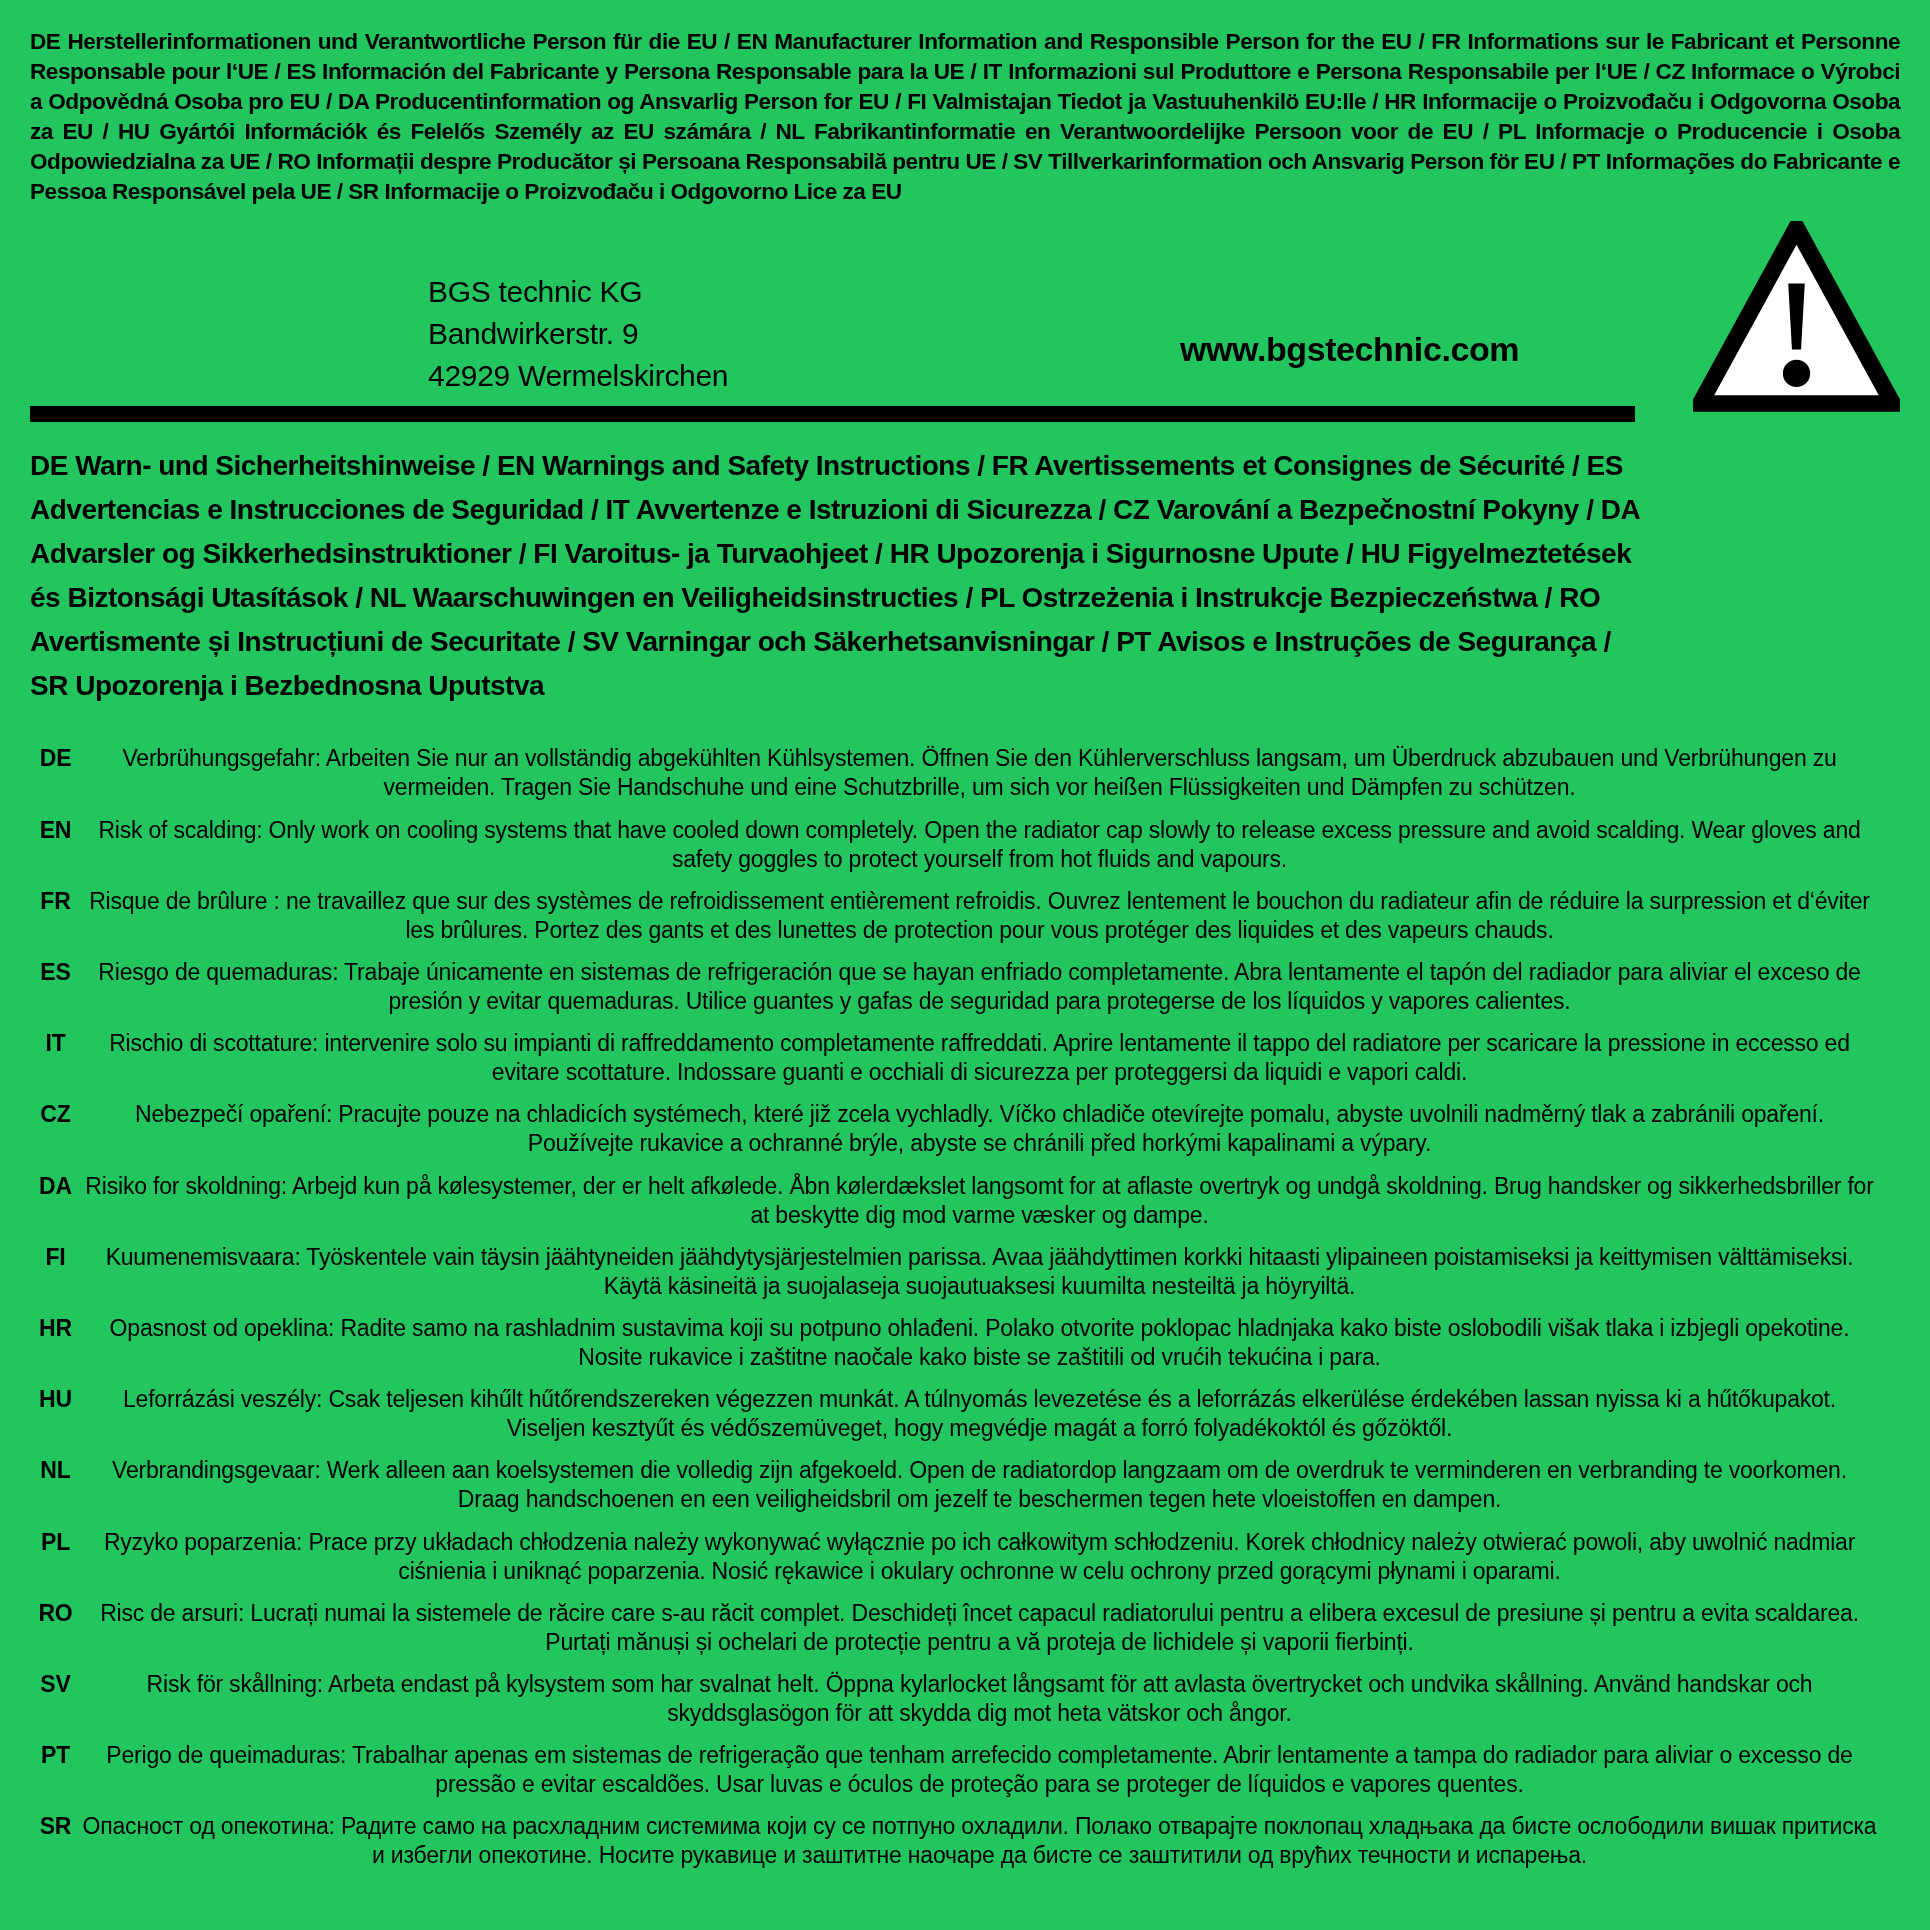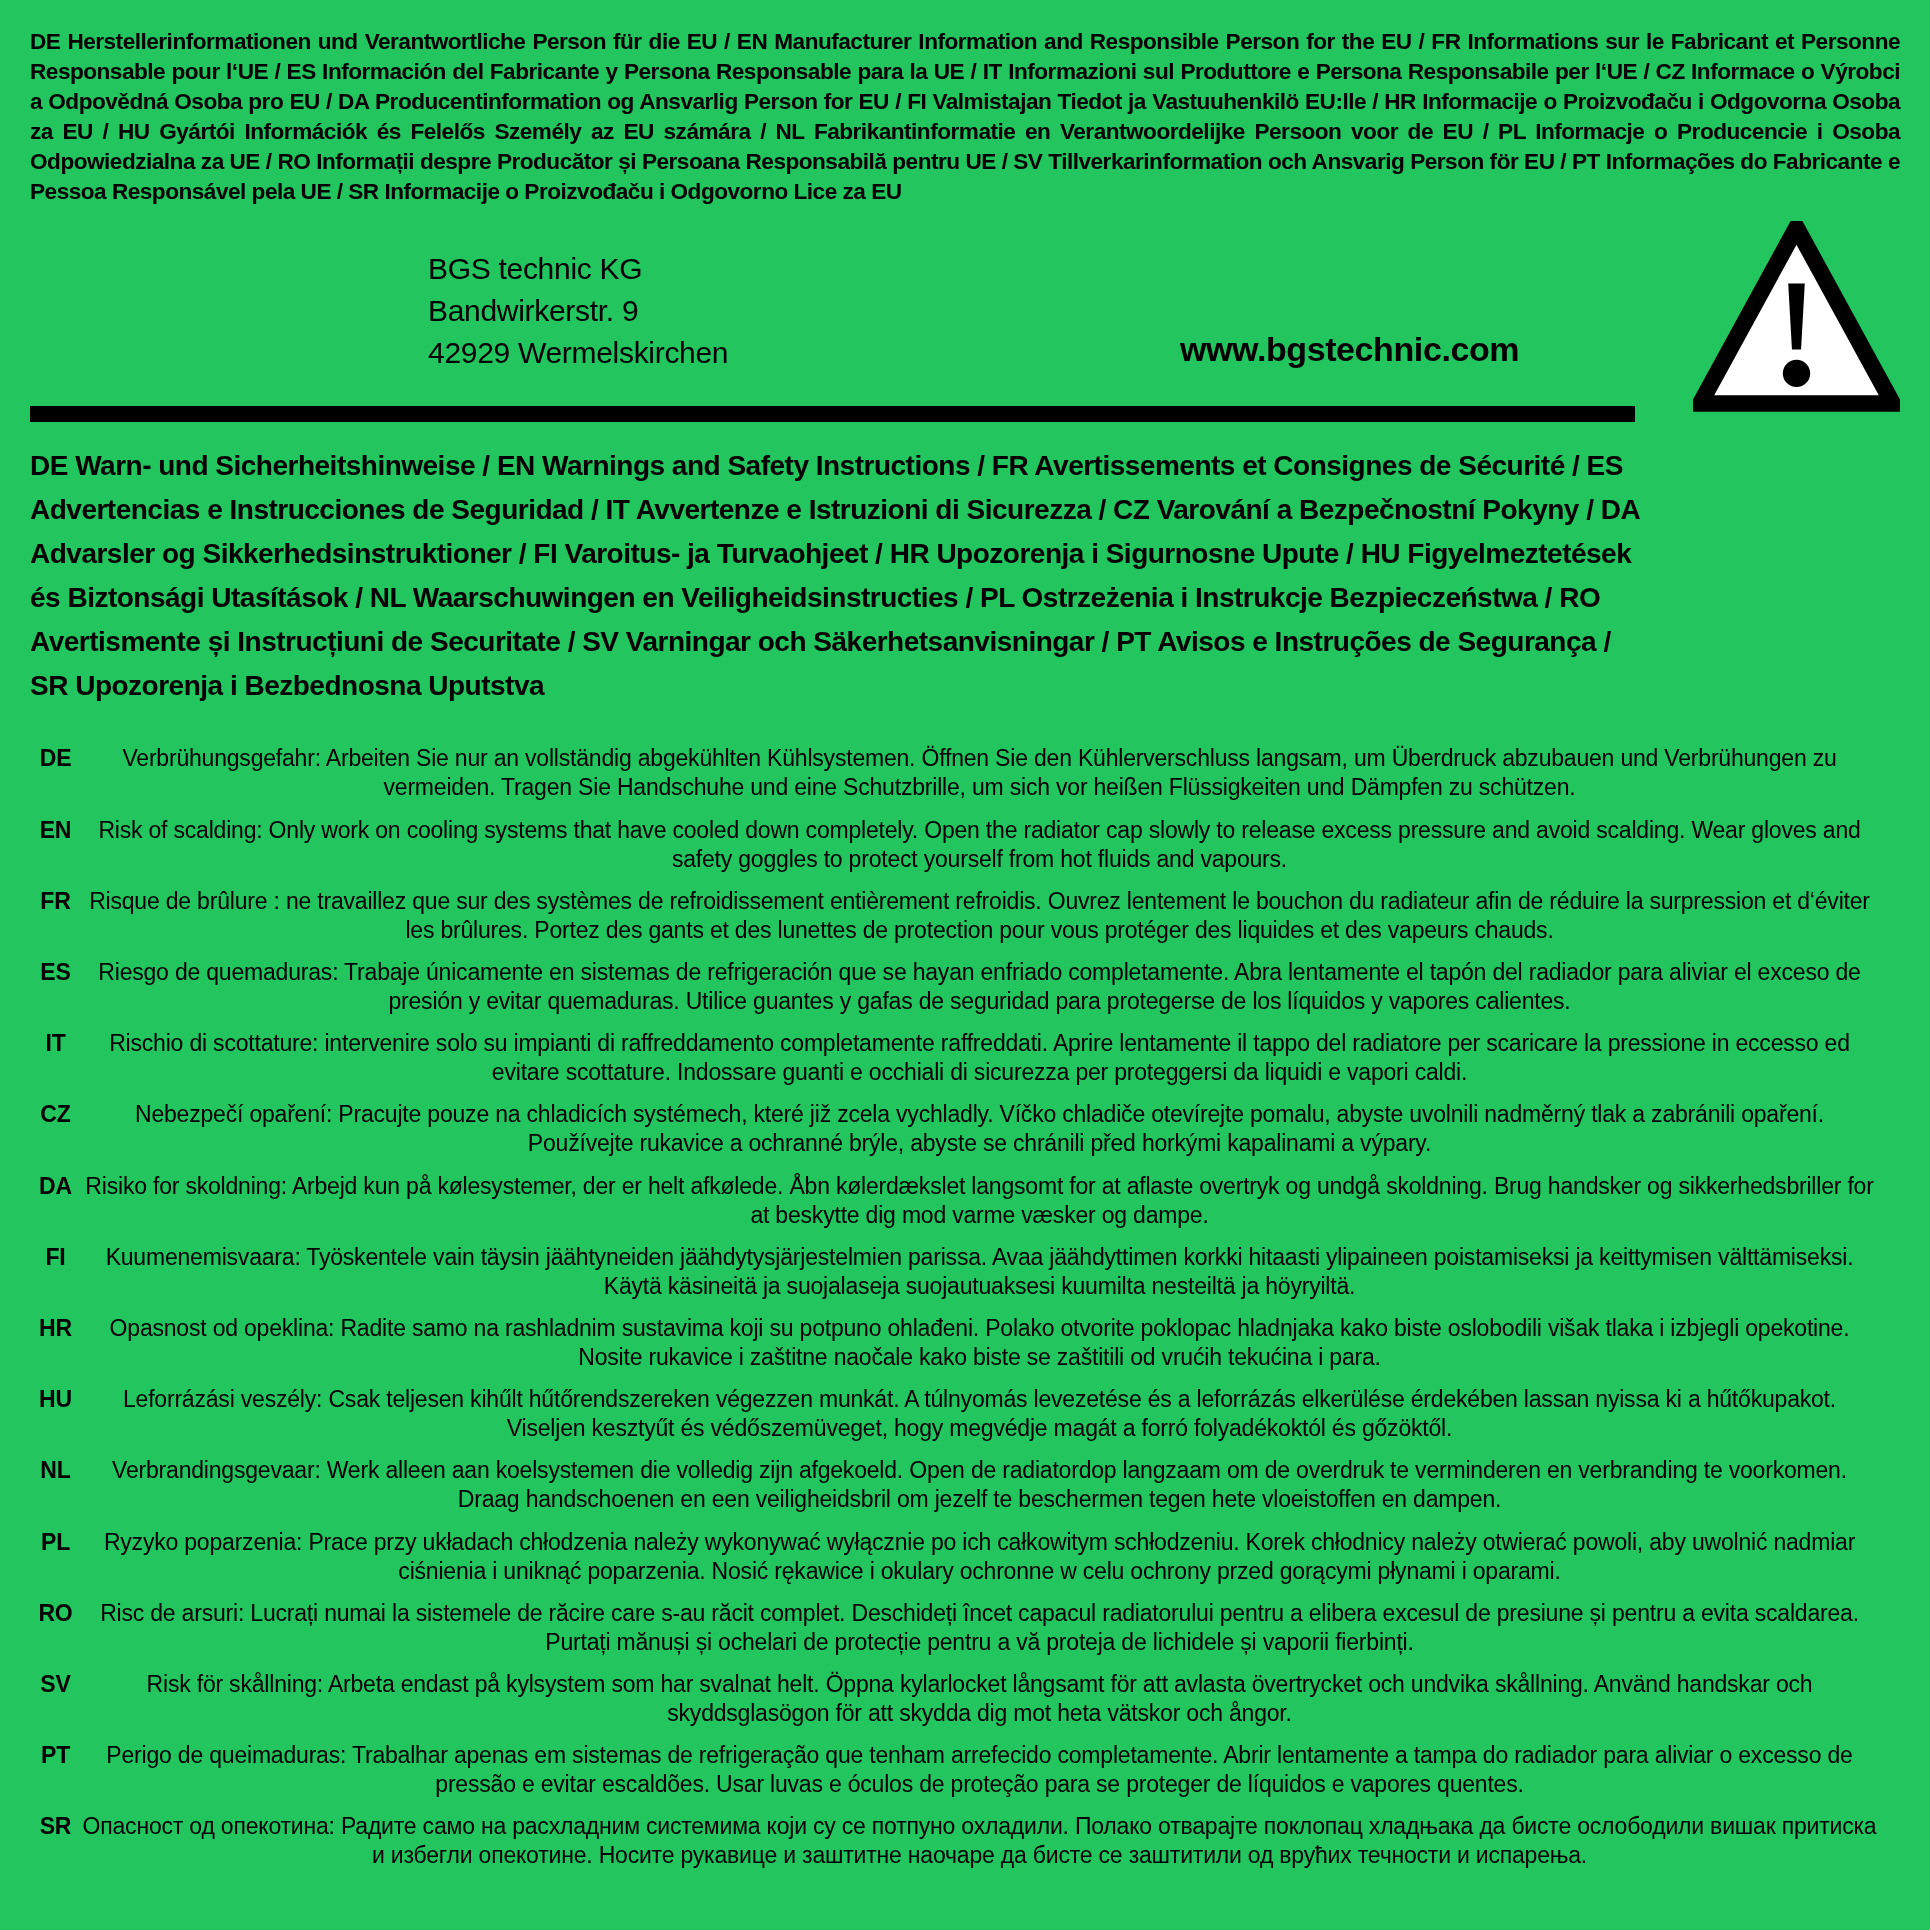--- a/index.html
+++ b/index.html
@@ -52,21 +52,21 @@
   .bgs-sub {
     font-size: 33px;
     font-weight: bold;
     letter-spacing: 19.5px;
     padding-left: 92px;
     margin-top: -3.1px;
     white-space: nowrap;
   }
   .addr-block, .contact-block {
     position: absolute;
-    top: 16px;
+    top: 39px;
     font-size: 30px;
     line-height: 42px;
     letter-spacing: -0.3px;
     white-space: nowrap;
   }
   .addr-block { left: 398px; }
   .contact-block { left: 800px; }
   .website {
     position: absolute;
     left: 1150px;

